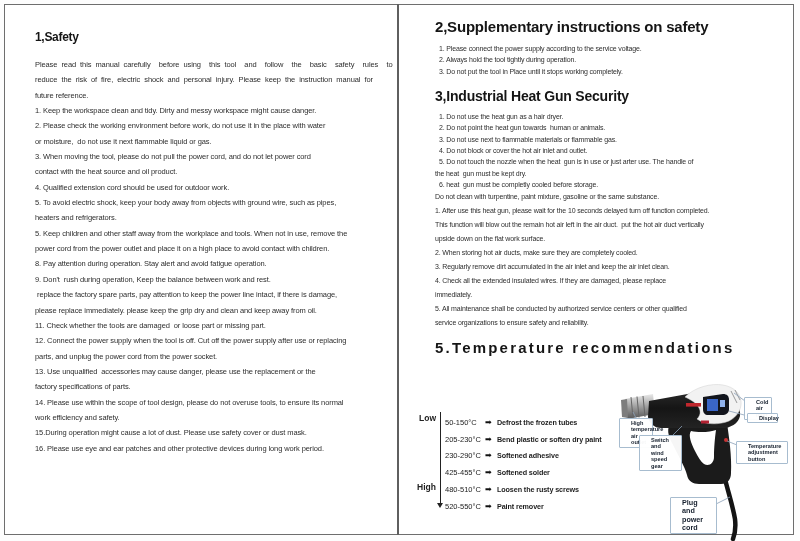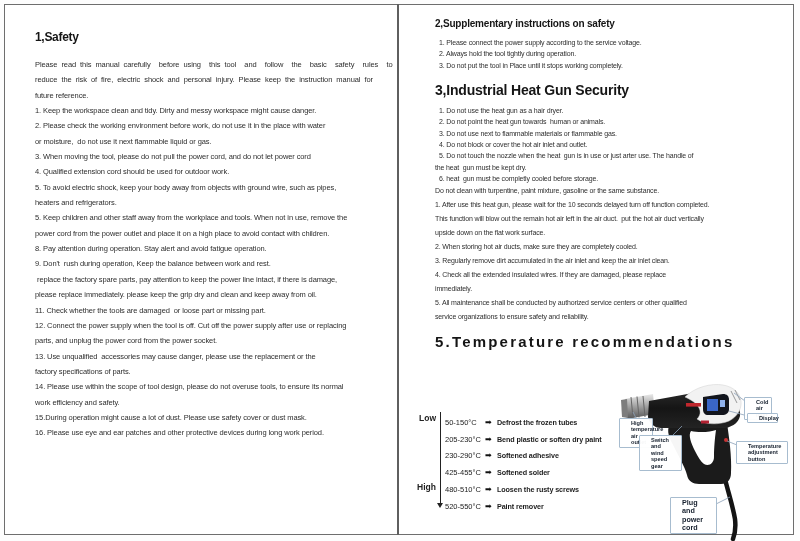--- a/index.html
+++ b/index.html
@@ -20,21 +20,21 @@
     margin:26px 0 13px 0;font-size:12px;font-weight:700;letter-spacing:-0.3px;
     color:#151515;font-family:"Liberation Sans","DejaVu Sans",sans-serif;
   }
   .ln{
     font-size:7.5px;letter-spacing:-0.1px;line-height:15.35px;white-space:pre;color:#2e2e2e;
   }
   .ln.j{word-spacing:2.1px;}
   
   .col-right{position:absolute;left:435px;top:4px;width:345px;}
   .col-right h2{color:#151515;font-weight:700;margin:0;}
-  .h2-s2{margin:14px 0 8px 0 !important;font-size:10px;letter-spacing:-0.2px;}
+  .h2-s2{margin:14px 0 8px 0 !important;font-size:15px;letter-spacing:-0.2px;}
   .h2-s3{margin:11px 0 7px 0 !important;font-size:14px;letter-spacing:-0.2px;}
   .h2-s4{margin:10px 0 9px 0 !important;font-size:14.5px;letter-spacing:-0.2px;}
   .h2-s5{margin:9px 0 0 0 !important;font-size:15px;letter-spacing:2.2px;}
   .rln{font-size:7px;letter-spacing:-0.15px;line-height:11.35px;white-space:pre;color:#2e2e2e;}
   .rln.num{padding-left:4px;}
   .s4 .rln{line-height:13.9px;}
   
   .temp-block{position:absolute;left:418px;top:404px;width:235px;height:108px;}
   .temp-rows{padding:9px 0 0 27px;}
   .temp-row{line-height:13.7px;white-space:pre;}
@@ -72,20 +72,21 @@
 
 <div class="col-left">
   <h1>1,Safety</h1>
   <div class="ln j">Please read this manual carefully  before using  this tool  and  follow  the  basic  safety  rules  to</div>
   <div class="ln j">reduce the risk of fire, electric shock and personal injury. Please keep the instruction manual for</div>
   <div class="ln">future reference.</div>
   <div class="ln">1. Keep the workspace clean and tidy. Dirty and messy workspace might cause danger.</div>
   <div class="ln">2. Please check the working environment before work, do not use it in the place with water</div>
   <div class="ln">or moisture,  do not use it next flammable liquid or gas.</div>
   <div class="ln">3. When moving the tool, please do not pull the power cord, and do not let power cord</div>
+  <div class="ln">contact with the heat source and oil product.</div>
   <div class="ln">4. Qualified extension cord should be used for outdoor work.</div>
   <div class="ln">5. To avoid electric shock, keep your body away from objects with ground wire, such as pipes,</div>
   <div class="ln">heaters and refrigerators.</div>
   <div class="ln">5. Keep children and other staff away from the workplace and tools. When not in use, remove the</div>
   <div class="ln">power cord from the power outlet and place it on a high place to avoid contact with children.</div>
   <div class="ln">8. Pay attention during operation. Stay alert and avoid fatigue operation.</div>
   <div class="ln">9. Don't  rush during operation, Keep the balance between work and rest.</div>
   <div class="ln"> replace the factory spare parts, pay attention to keep the power line intact, if there is damage,</div>
   <div class="ln">please replace immediately. please keep the grip dry and clean and keep away from oil.</div>
   <div class="ln">11. Check whether the tools are damaged  or loose part or missing part.</div>

